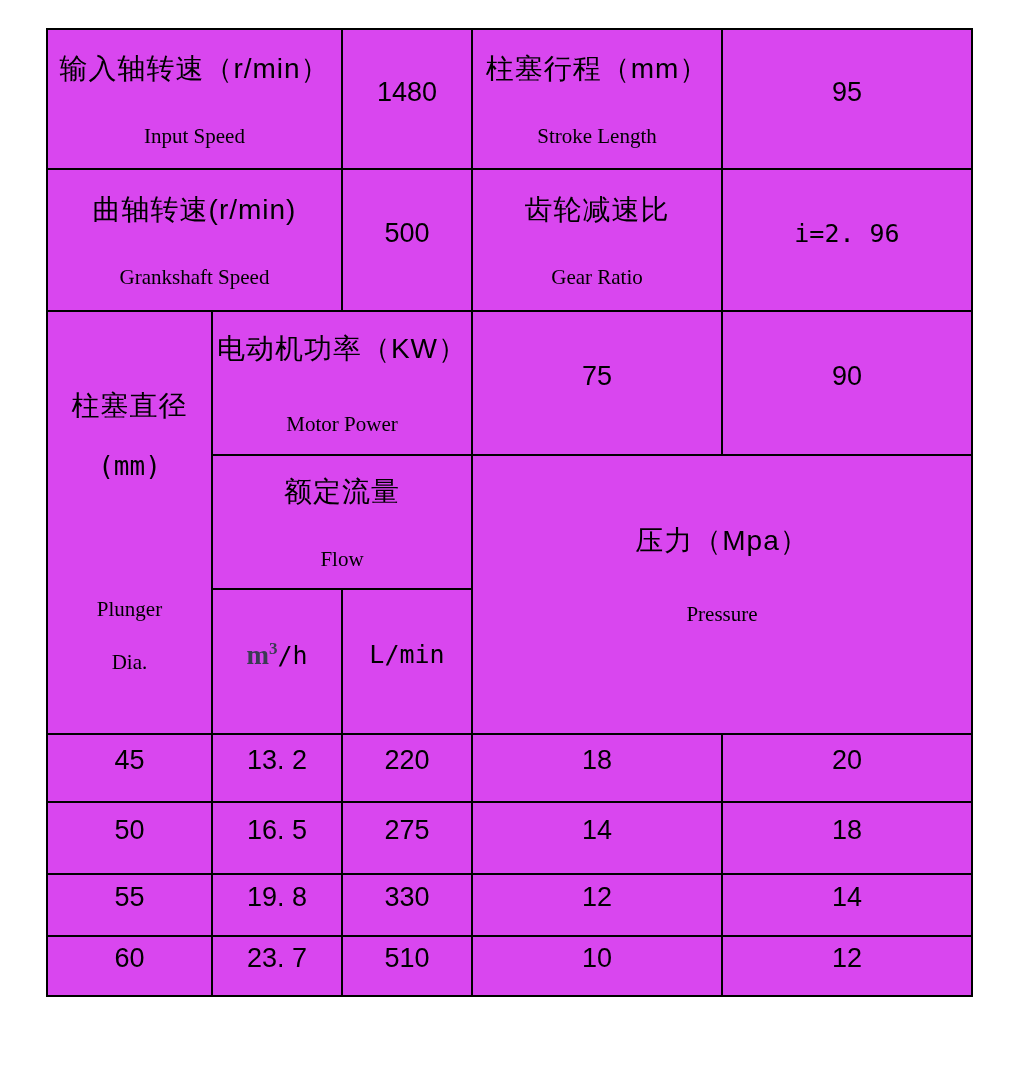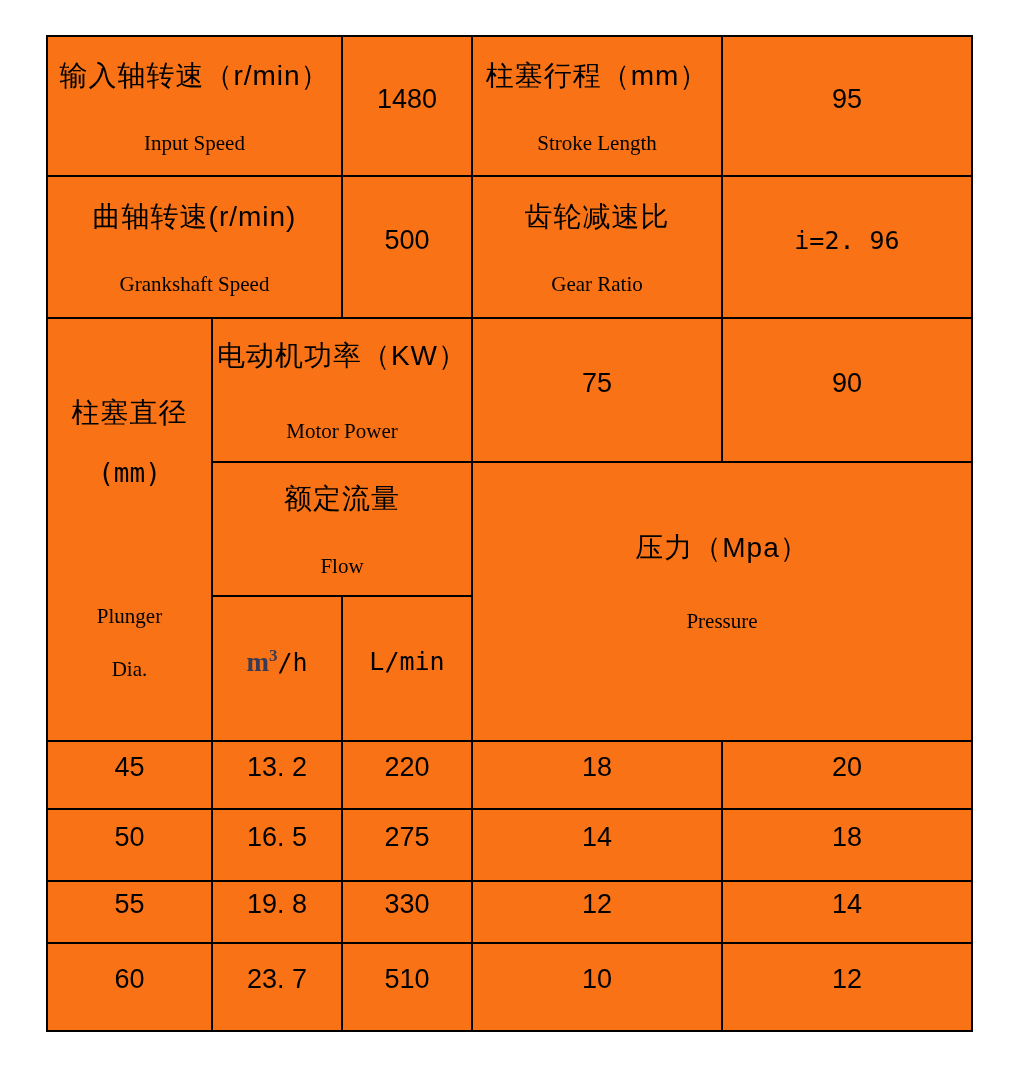--- a/index.html
+++ b/index.html
@@ -1,33 +1,33 @@
 <!DOCTYPE html>
 <html><head>
 <meta charset="utf-8">
 <style>
   html,body{margin:0;padding:0;}
   body{
     width:1015px;height:1079px;background:#ffffff;color:#000000;
     font-family:"Liberation Sans",sans-serif;position:relative;overflow:hidden;
   }
   .spec-table{
-    position:absolute;left:46px;top:35px;
+    position:absolute;left:46px;top:28px;
     border-collapse:collapse;table-layout:fixed;
-    background:#f97316;
+    background:#d946ef;
   }
   .spec-table td{
     border:2px solid #000000;
     text-align:center;vertical-align:middle;
     padding:0;overflow:hidden;
   }
   
   tr.r1{height:140px} tr.r2{height:142px} tr.r3{height:144px}
   tr.r4{height:134px} tr.r5{height:145px}
-  tr.r6{height:68px} tr.r7{height:72px} tr.r8{height:62px} tr.r9{height:88px}
+  tr.r6{height:68px} tr.r7{height:72px} tr.r8{height:62px} tr.r9{height:60px}
 
   .stack{display:flex;flex-direction:column;align-items:center;justify-content:center;}
   .zh{font-size:28px;letter-spacing:1px;font-family:"Liberation Sans",sans-serif;}
   .en{font-size:21px;font-family:"Liberation Serif",serif;}
   .gap-a .en{margin-top:36px;}
   .gap-b .en{margin-top:44px;}
   .pressure-cell{padding-bottom:40px !important;}
   .pressure-cell .en{margin-top:42px;}
 
   

